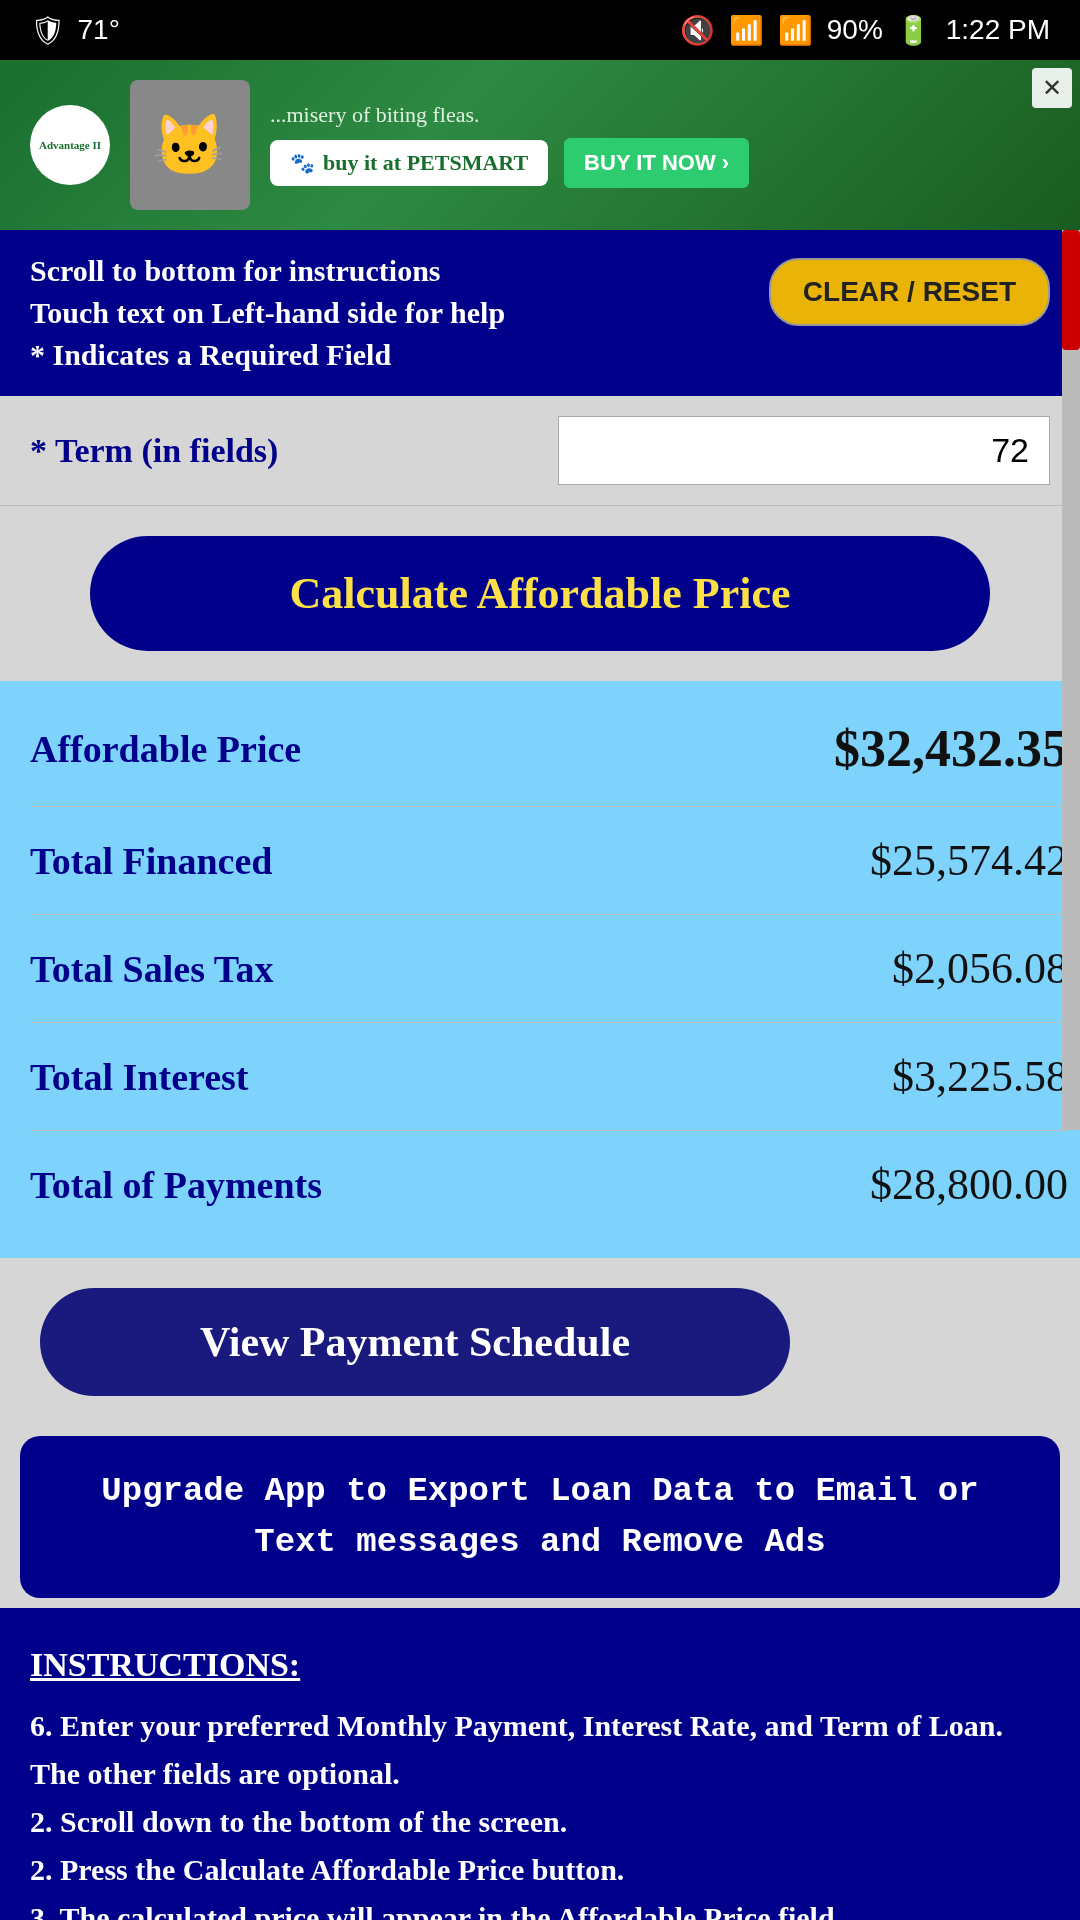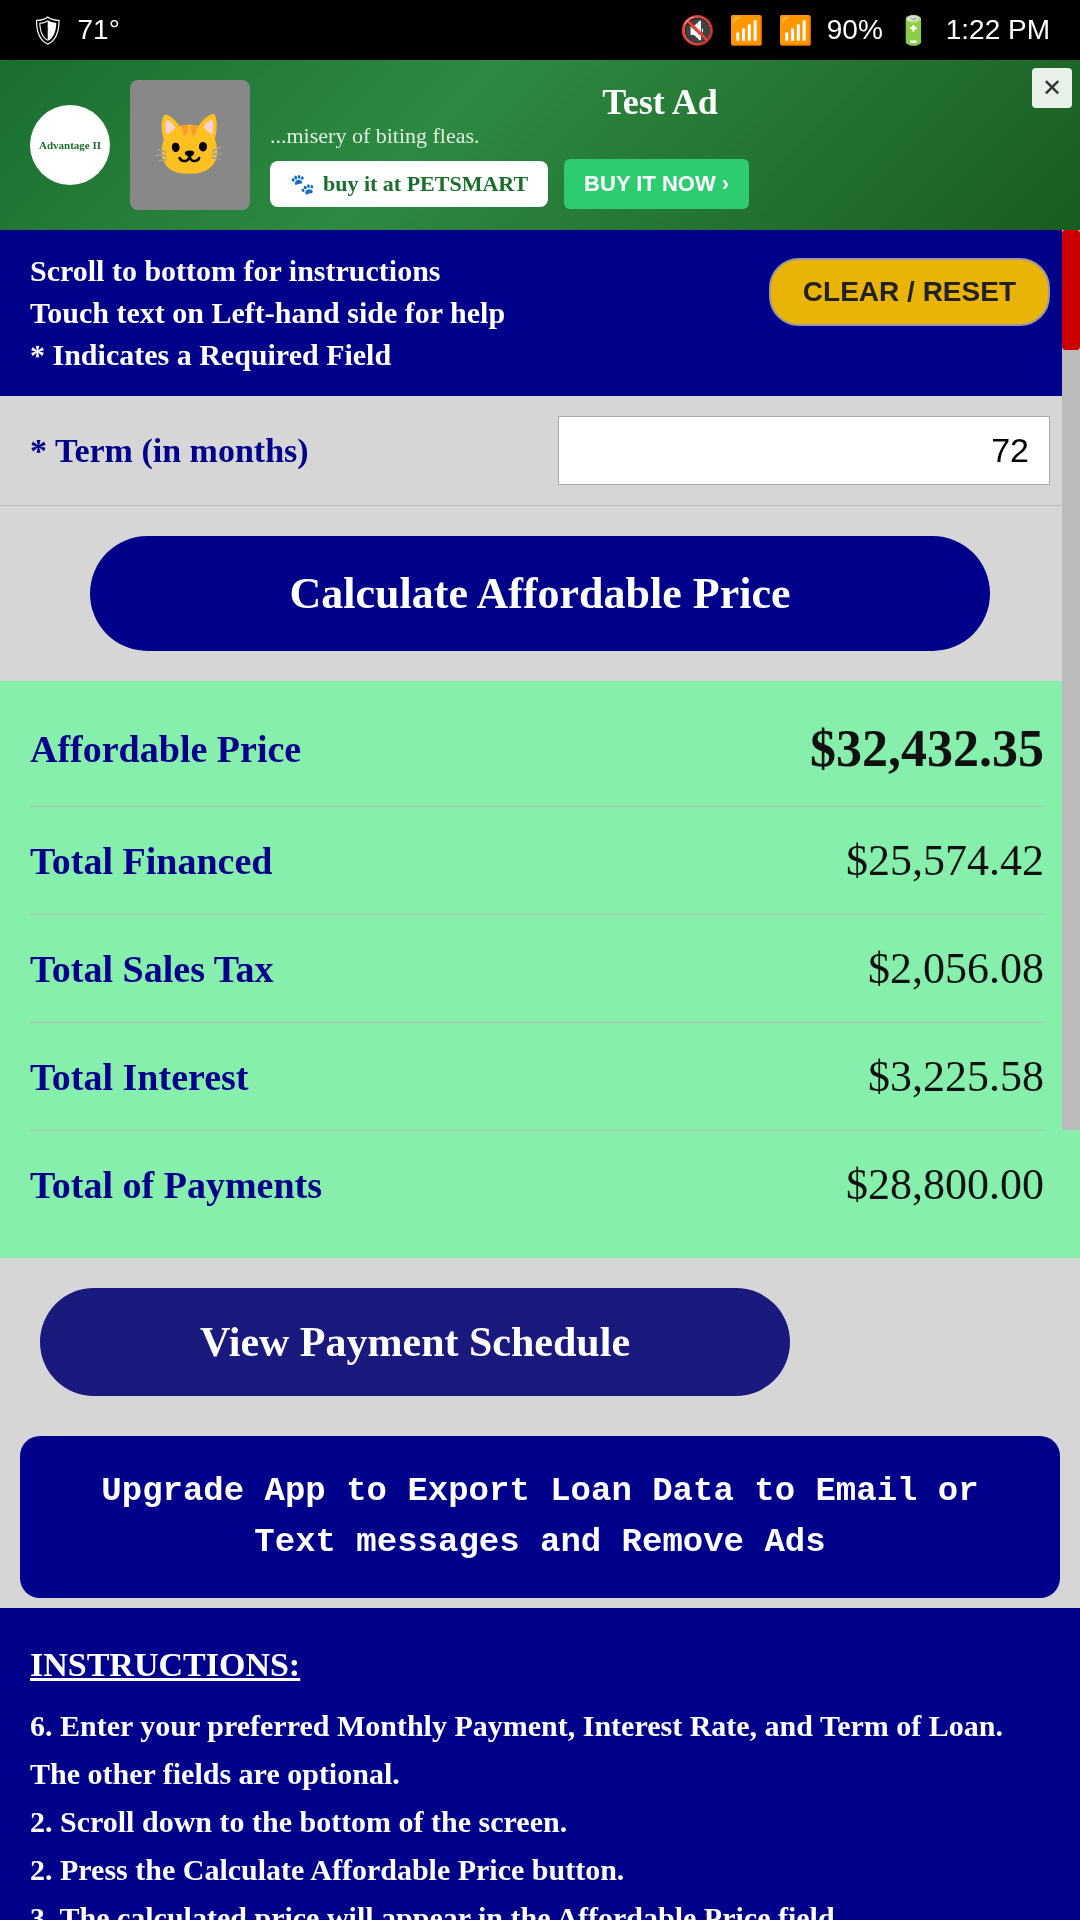--- a/index.html
+++ b/index.html
@@ -178,36 +178,36 @@
 
     
     .calc-btn-container {
       background: #d6d6d6;
       padding: 30px 40px;
       display: flex;
       justify-content: center;
     }
     .calc-btn {
       background: #00008b;
-      color: #ffffff;
+      color: #fde047;
       border: none;
       border-radius: 60px;
       padding: 32px 80px;
       font-size: 44px;
       font-weight: bold;
       font-family: 'Georgia', serif;
       cursor: pointer;
       width: 900px;
       text-align: center;
     }
 
     
     .results-section {
-      background: #86efac;
-      padding: 10px 36px 20px 30px;
+      background: #7dd3fc;
+      padding: 10px 12px 20px 30px;
     }
     .result-row {
       display: flex;
       align-items: center;
       justify-content: space-between;
       padding: 28px 0;
       border-bottom: 1px solid #bbb;
     }
     .result-row:last-child { border-bottom: none; }
     .result-label {
@@ -321,21 +321,20 @@
     </div>
   </div>
 
   <div class="ad-banner">
     <div class="ad-banner-content">
       <div class="advantage-logo">
         <span>Advantage II</span>
       </div>
       <div class="ad-cat-img">🐱</div>
       <div class="ad-text-area">
-        <div class="ad-test-label">Test Ad</div>
         <div class="ad-sub-text">...misery of biting fleas.</div>
         <div style="display:flex; align-items:center; gap:16px; margin-top:10px;">
           <div class="ad-petsmart">
             <span style="color:#2d8a42; font-size:20px;">🐾</span>
             <span>buy it at PETSMART</span>
           </div>
           <button class="buy-now-btn">BUY IT NOW ›</button>
         </div>
       </div>
     </div>
@@ -345,21 +344,21 @@
   <div class="header-instructions">
     <div class="header-text">
       <p>Scroll to bottom for instructions</p>
       <p>Touch text on Left-hand side for help</p>
       <p>* Indicates a Required Field</p>
     </div>
     <button class="clear-reset-btn">CLEAR / RESET</button>
   </div>
 
   <div class="term-row">
-    <span class="term-label">* Term (in months)</span>
+    <span class="term-label">* Term (in fields)</span>
     <input class="term-input" type="text" value="72" style="">
   </div>
 
   <div class="calc-btn-container">
     <button class="calc-btn">Calculate Affordable Price</button>
   </div>
 
   <div class="results-section">
 
     <div class="result-row">

